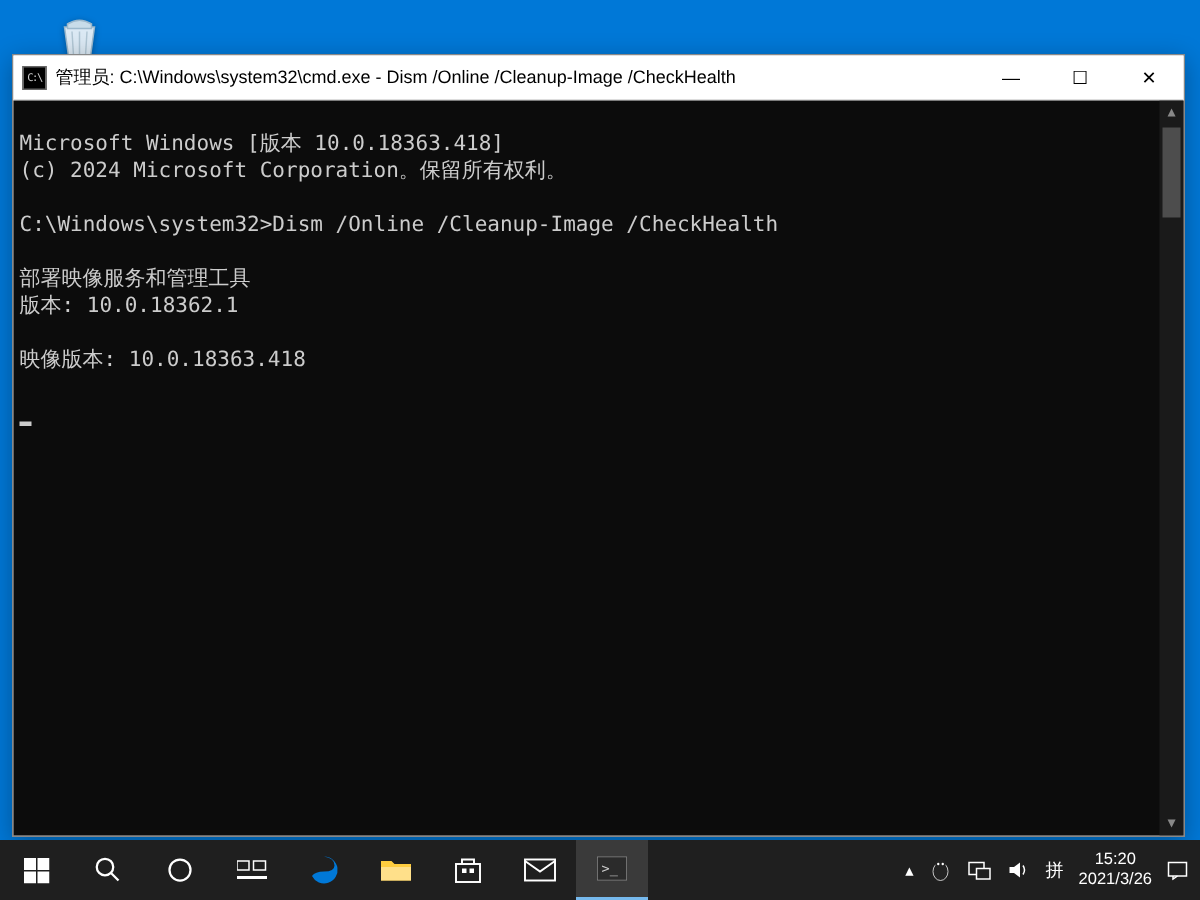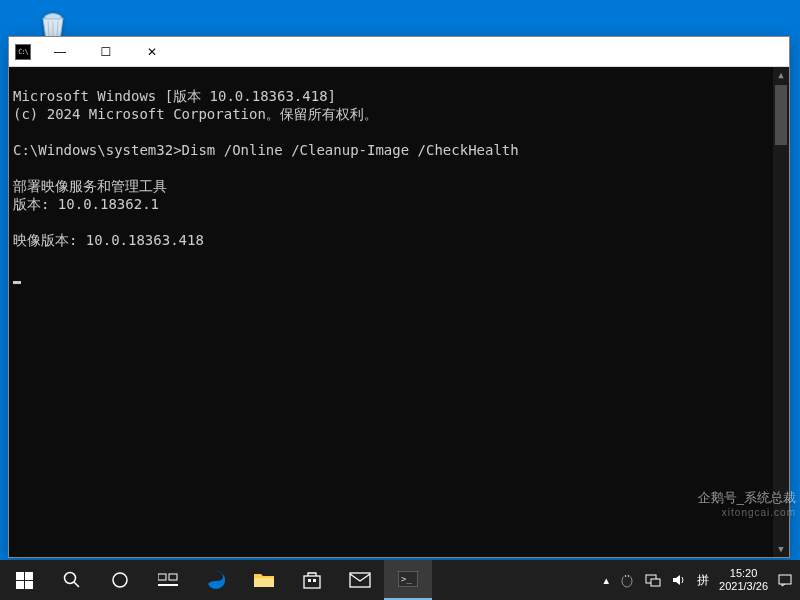--- a/index.html
+++ b/index.html
@@ -114,20 +114,21 @@
       <path d="M12 10 Q20 5 28 10 L28 13 L12 13 Z" fill="#c8dce9" stroke="#9bb8cc"></path>
       <line x1="15" y1="15" x2="16" y2="31" stroke="#b0c6d4"></line>
       <line x1="20" y1="15" x2="20" y2="31" stroke="#b0c6d4"></line>
       <line x1="25" y1="15" x2="24" y2="31" stroke="#b0c6d4"></line>
     </svg>
   </div>
 
   <div class="window">
     <div class="titlebar">
       <div class="titlebar-icon">C:\</div>
+      <div class="titlebar-text">管理员: C:\Windows\system32\cmd.exe - Dism  /Online /Cleanup-Image /CheckHealth</div>
       <div class="win-controls">
         <div class="win-btn">—</div>
         <div class="win-btn">☐</div>
         <div class="win-btn close">✕</div>
       </div>
     </div>
     <div class="terminal">
 <span>Microsoft Windows [版本 10.0.18363.418]</span>
 <span>(c) 2024 Microsoft Corporation。保留所有权利。</span>
 <span></span>
@@ -140,24 +141,20 @@
 <span></span>
 <span class="cursor"></span>
       <div class="scrollbar">
         <div class="arrow up">▲</div>
         <div class="thumb"></div>
         <div class="arrow down">▼</div>
       </div>
     </div>
   </div>
 
-  <div class="watermark">
-    <div>企鹅号_系统总裁</div>
-    <div class="sub">xitongcai.com</div>
-  </div>
 </div>
 
 <div class="taskbar">
   <div class="tb-item">
     <svg width="17" height="17" viewBox="0 0 17 17">
       <rect x="0" y="0" width="8" height="8" fill="#fff"></rect>
         <rect x="9" y="0" width="8" height="8" fill="#fff"></rect>
       <rect x="0" y="9" width="8" height="8" fill="#fff"></rect>
         <rect x="9" y="9" width="8" height="8" fill="#fff"></rect>
     </svg>

